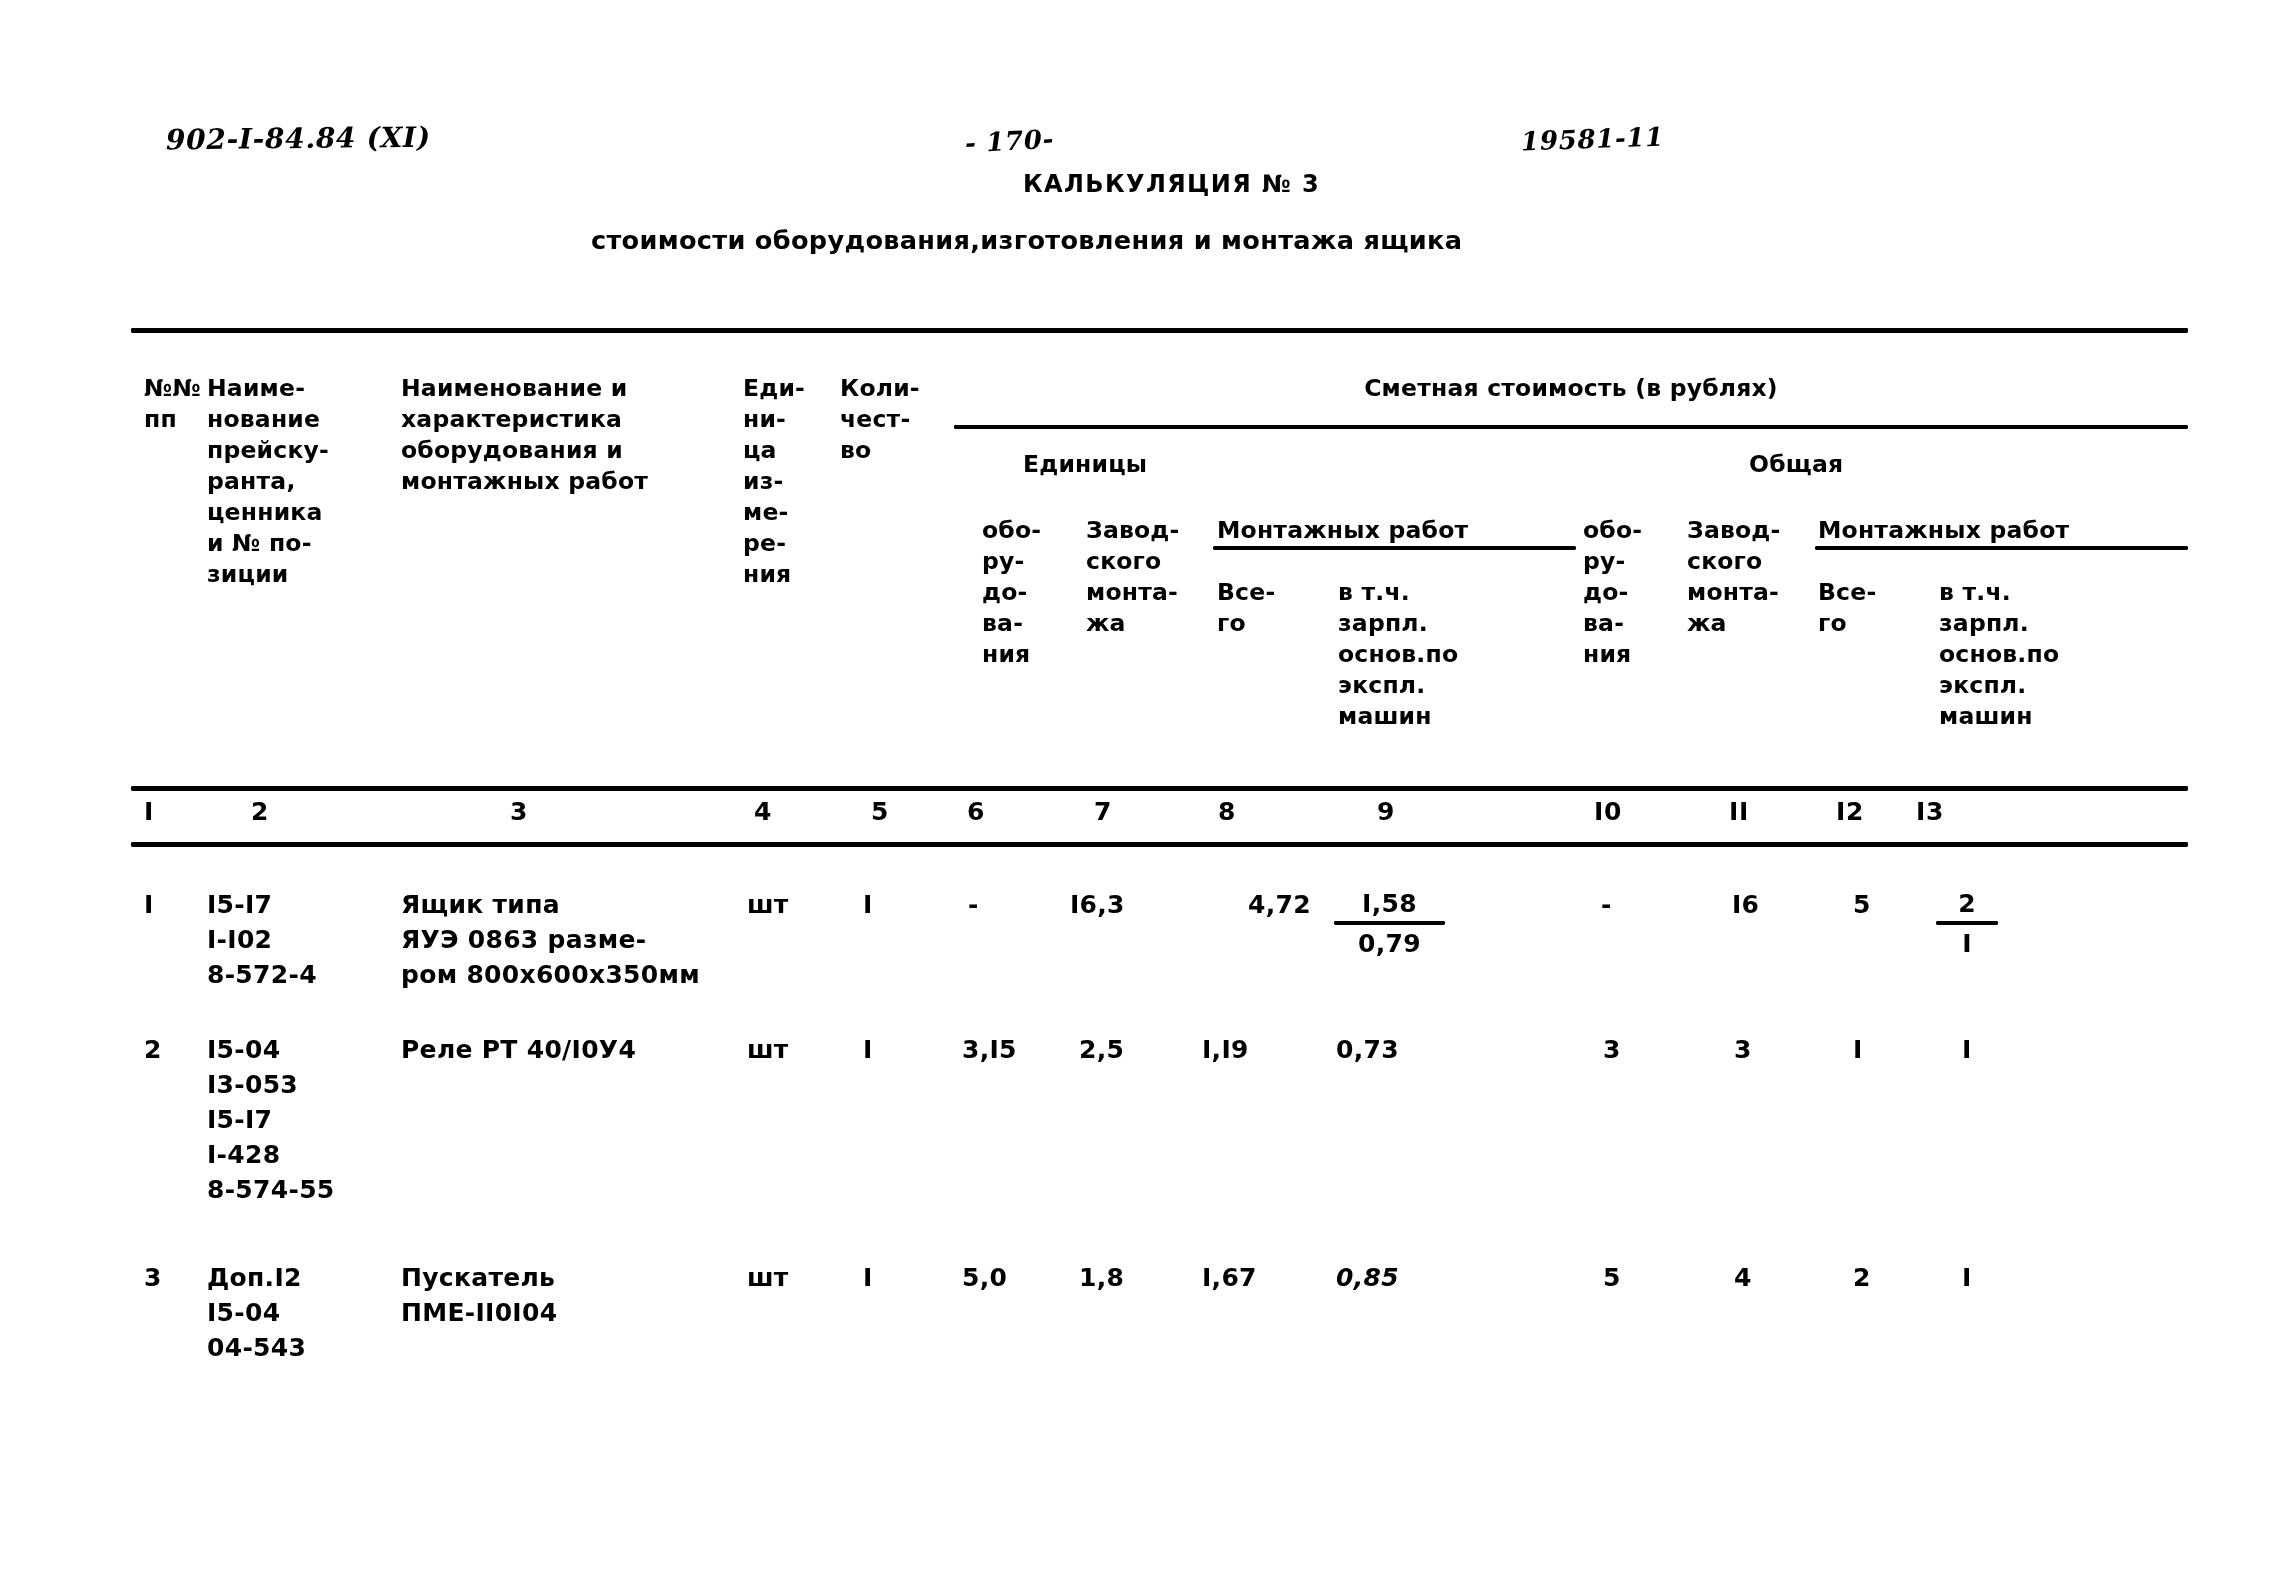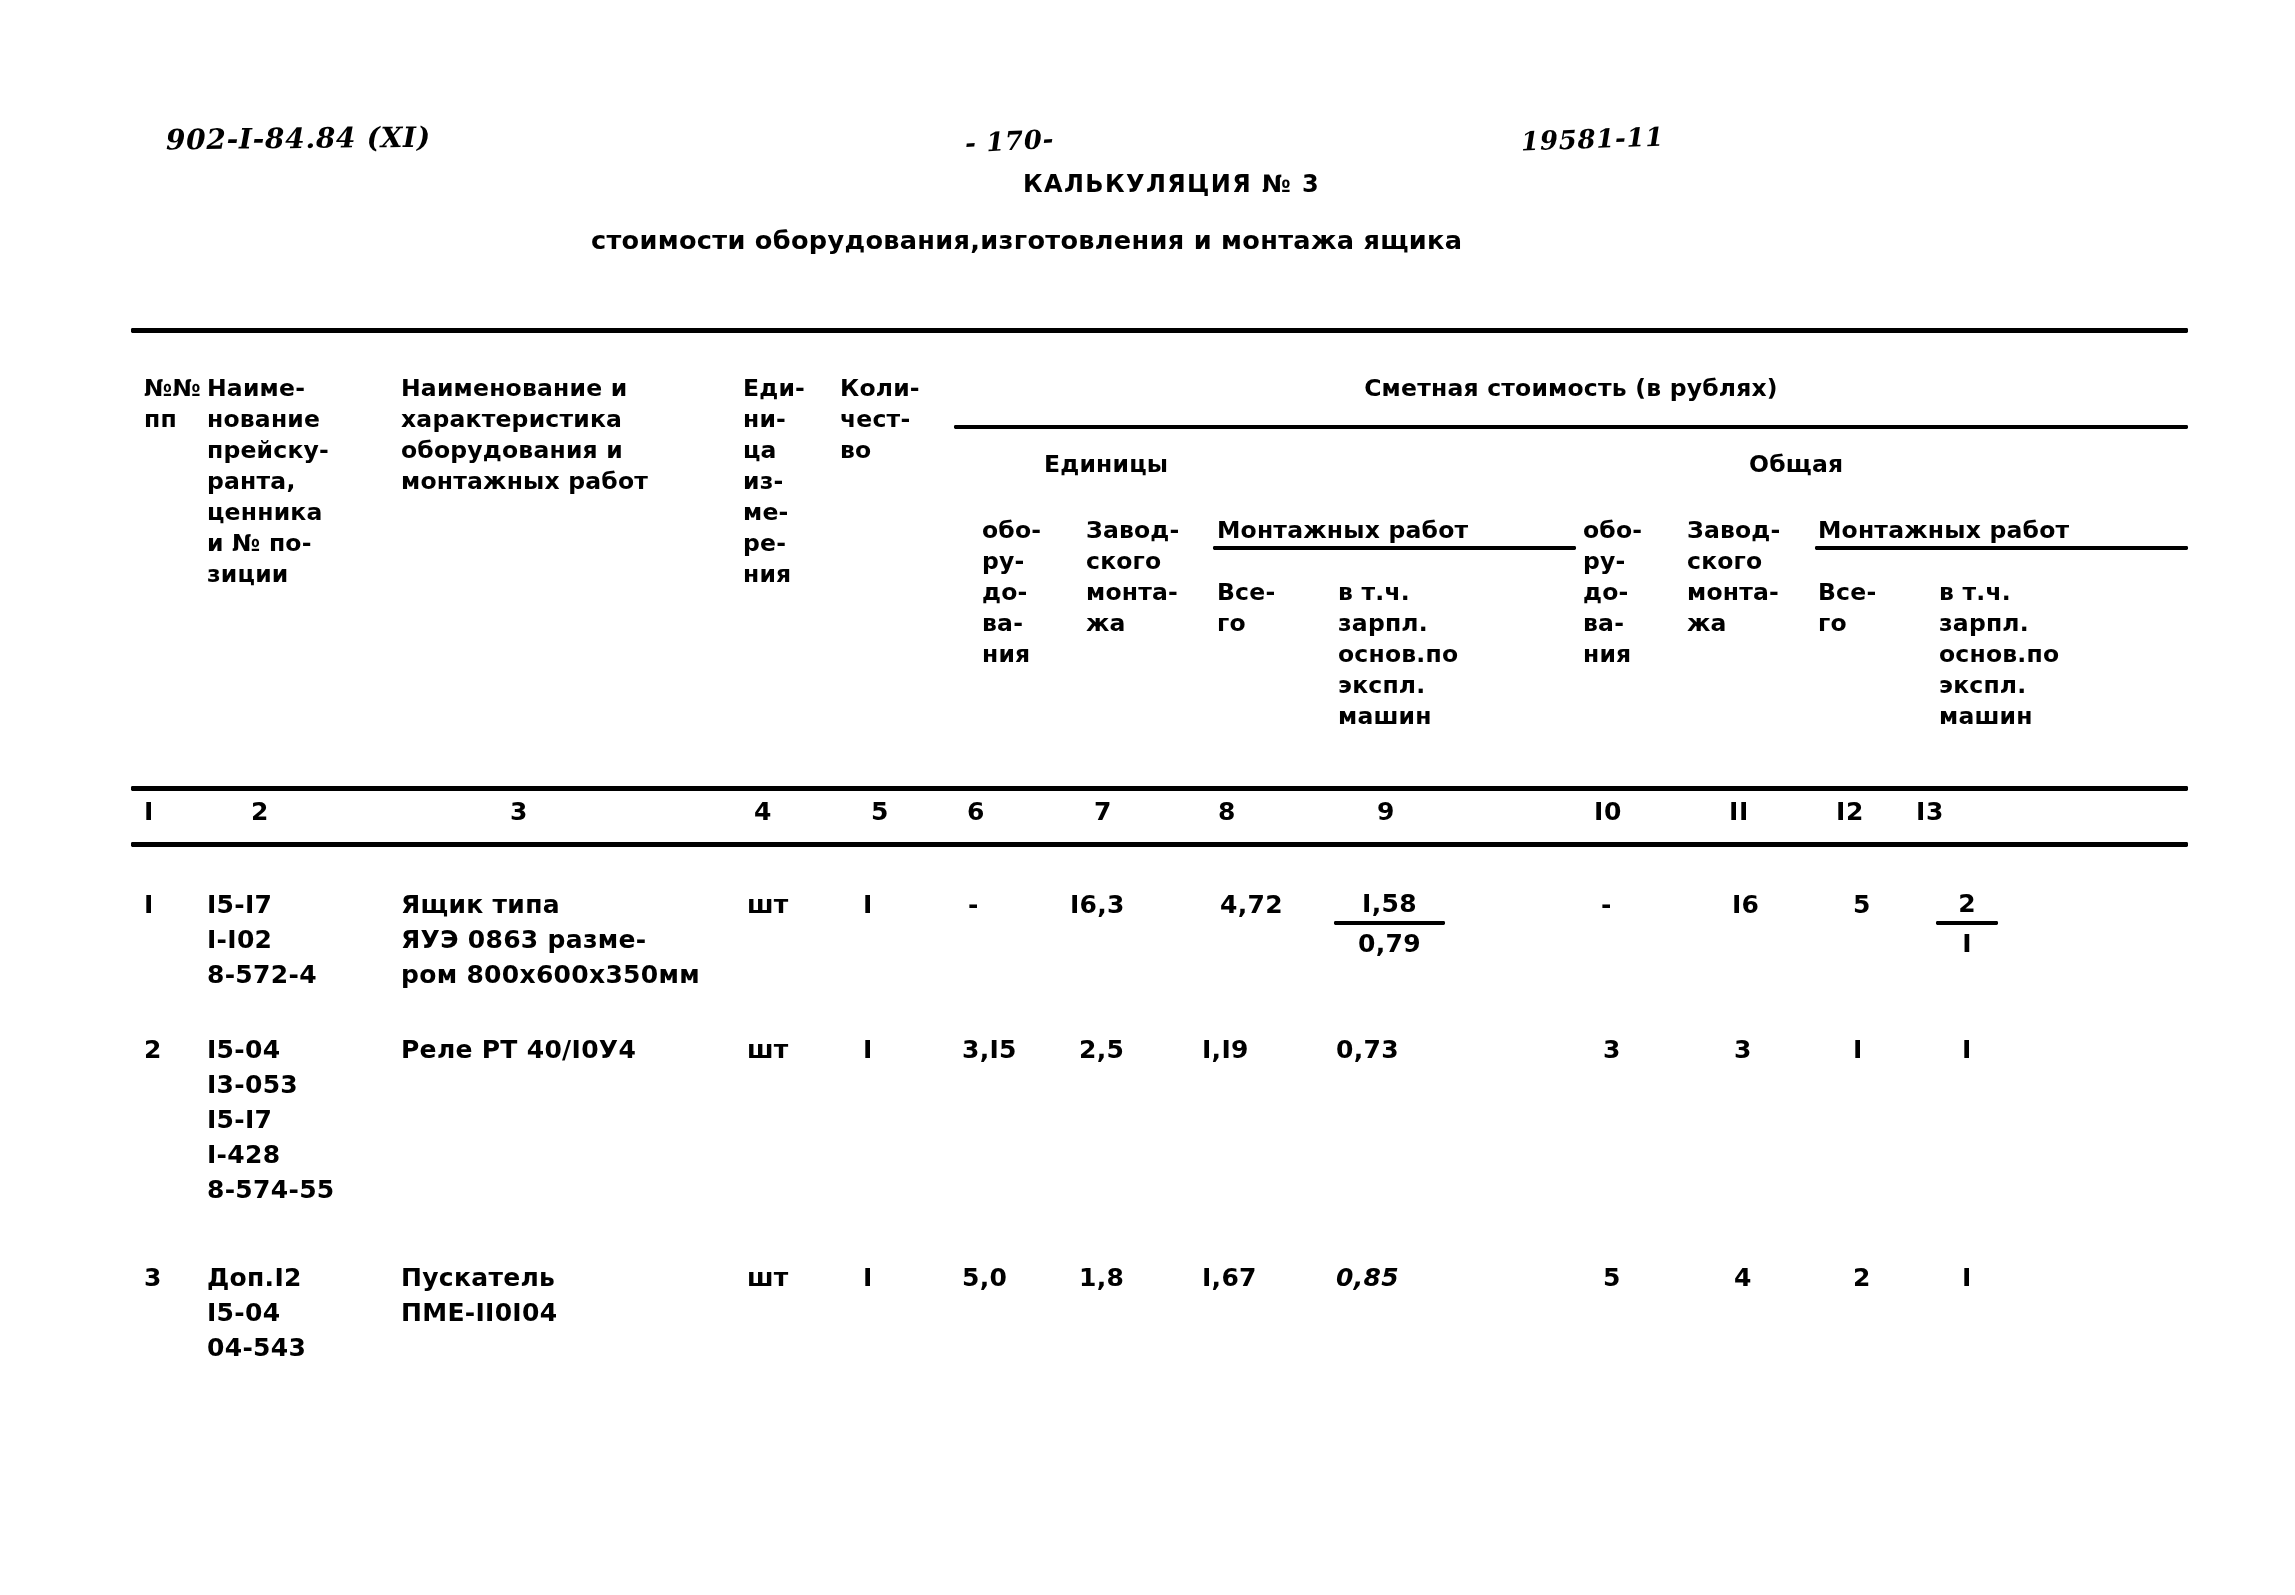--- a/index.html
+++ b/index.html
@@ -182,21 +182,21 @@
 ца
 из-
 ме-
 ре-
 ния</div>
   <div class="hcell tw" style="left:840px; top:373px; width:97px;">Коли-
 чест-
 во</div>
 
   <div class="hcell tw center" style="left:954px; top:373px; width:1234px;">Сметная стоимость (в рублях)</div>
-  <div class="hcell tw" style="left:1023px; top:449px; width:207px;margin-left:21px;">Единицы</div>
+  <div class="hcell tw" style="left:1023px; top:449px; width:207px;">Единицы</div>
   <div class="hcell tw" style="left:1749px; top:449px; width:207px;">Общая</div>
 
   <div class="hcell tw" style="left:982px; top:515px; width:93px;">обо-
 ру-
 до-
 ва-
 ния</div>
   <div class="hcell tw" style="left:1086px; top:515px; width:121px;">Завод-
 ского
 монта-
@@ -248,21 +248,21 @@
   <div class="cell tw" style="left:207px; top:887px; width:180px;">I5-I7
 I-I02
 8-572-4</div>
   <div class="cell tw" style="left:401px; top:887px; width:332px;">Ящик типа
 ЯУЭ 0863 разме-
 ром 800х600х350мм</div>
   <div class="cell tw" style="left:747px; top:887px; width:76px;">шт</div>
   <div class="cell tw" style="left:863px; top:887px; width:76px;">I</div>
   <div class="cell tw" style="left:968px; top:887px; width:83px;">-</div>
   <div class="cell tw" style="left:1070px; top:887px; width:111px;">I6,3</div>
-  <div class="cell tw" style="left:1196px; top:887px; width:111px;text-align:center;">4,72</div>
+  <div class="cell tw" style="left:1248px; top:887px; width:111px;">4,72</div>
   <div class="frac tw" style="left:1334px; top:887px; width:111px;">
     <span class="top">I,58</span>
     <span class="bar"></span>
     <span class="bot">0,79</span>
   </div>
   <div class="cell tw" style="left:1601px; top:887px; width:83px;">-</div>
   <div class="cell tw" style="left:1732px; top:887px; width:97px;">I6</div>
   <div class="cell tw" style="left:1853px; top:887px; width:83px;">5</div>
   <div class="frac tw" style="left:1936px; top:887px; width:62px;">
     <span class="top">2</span>

